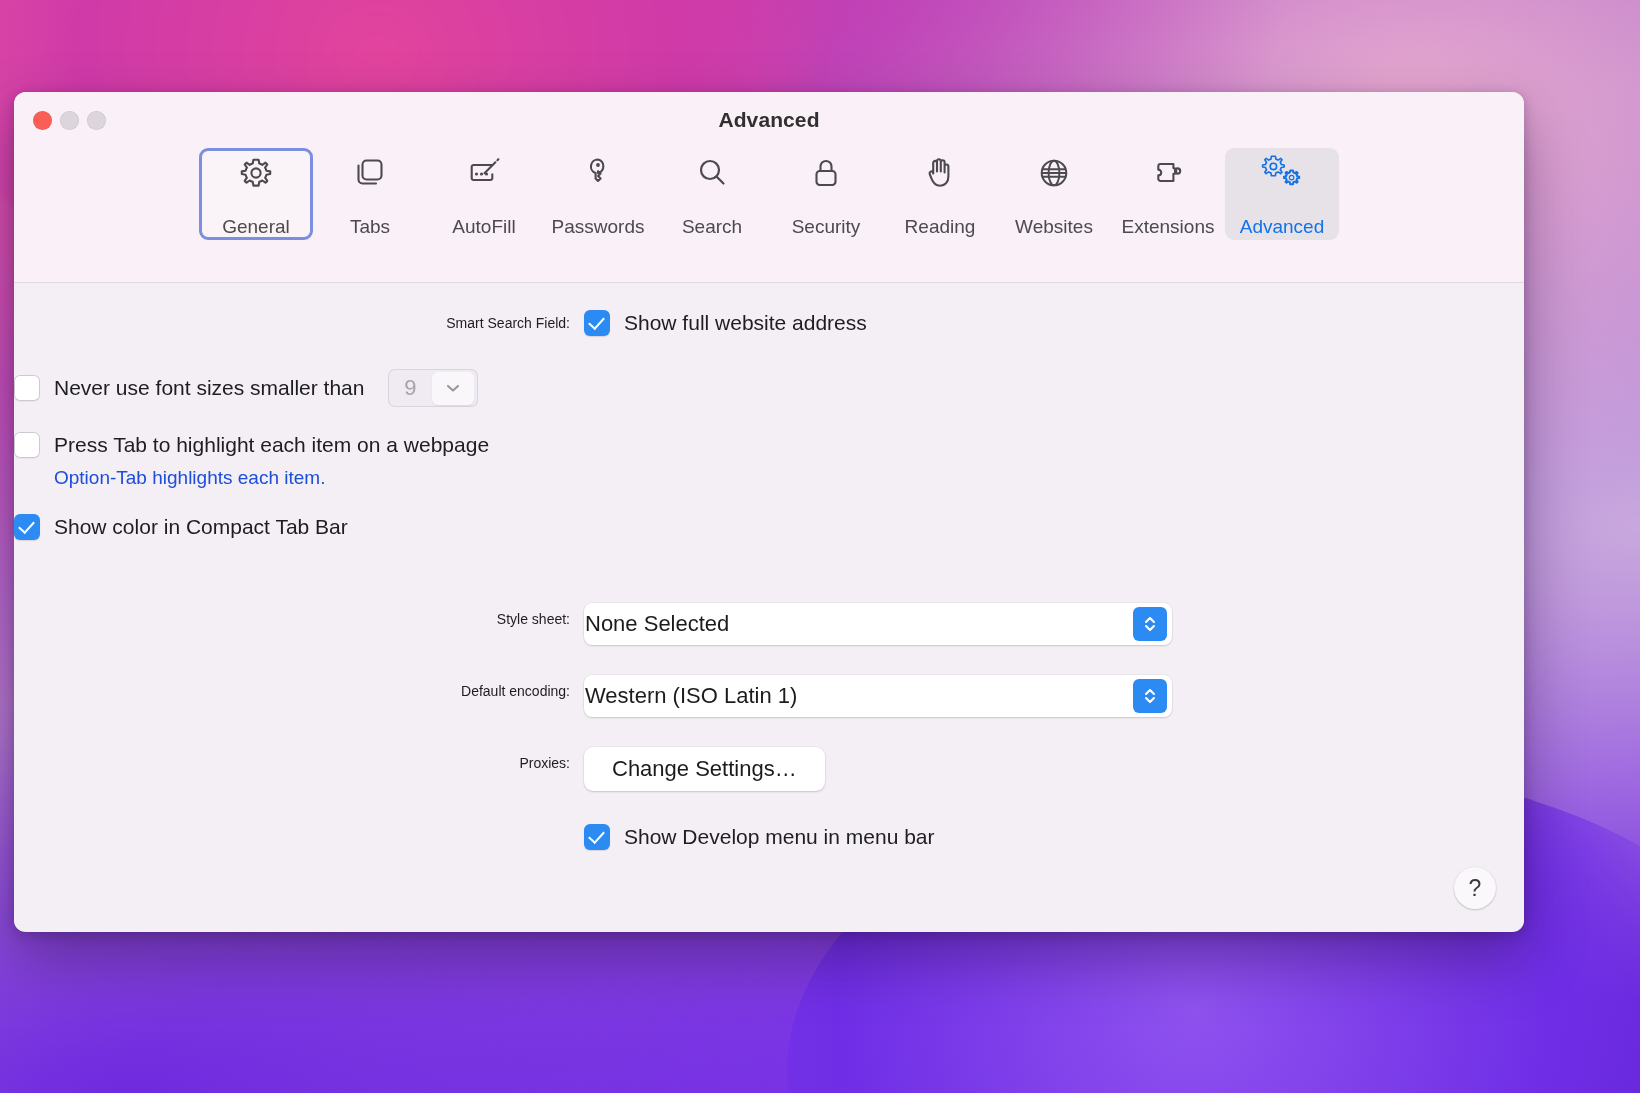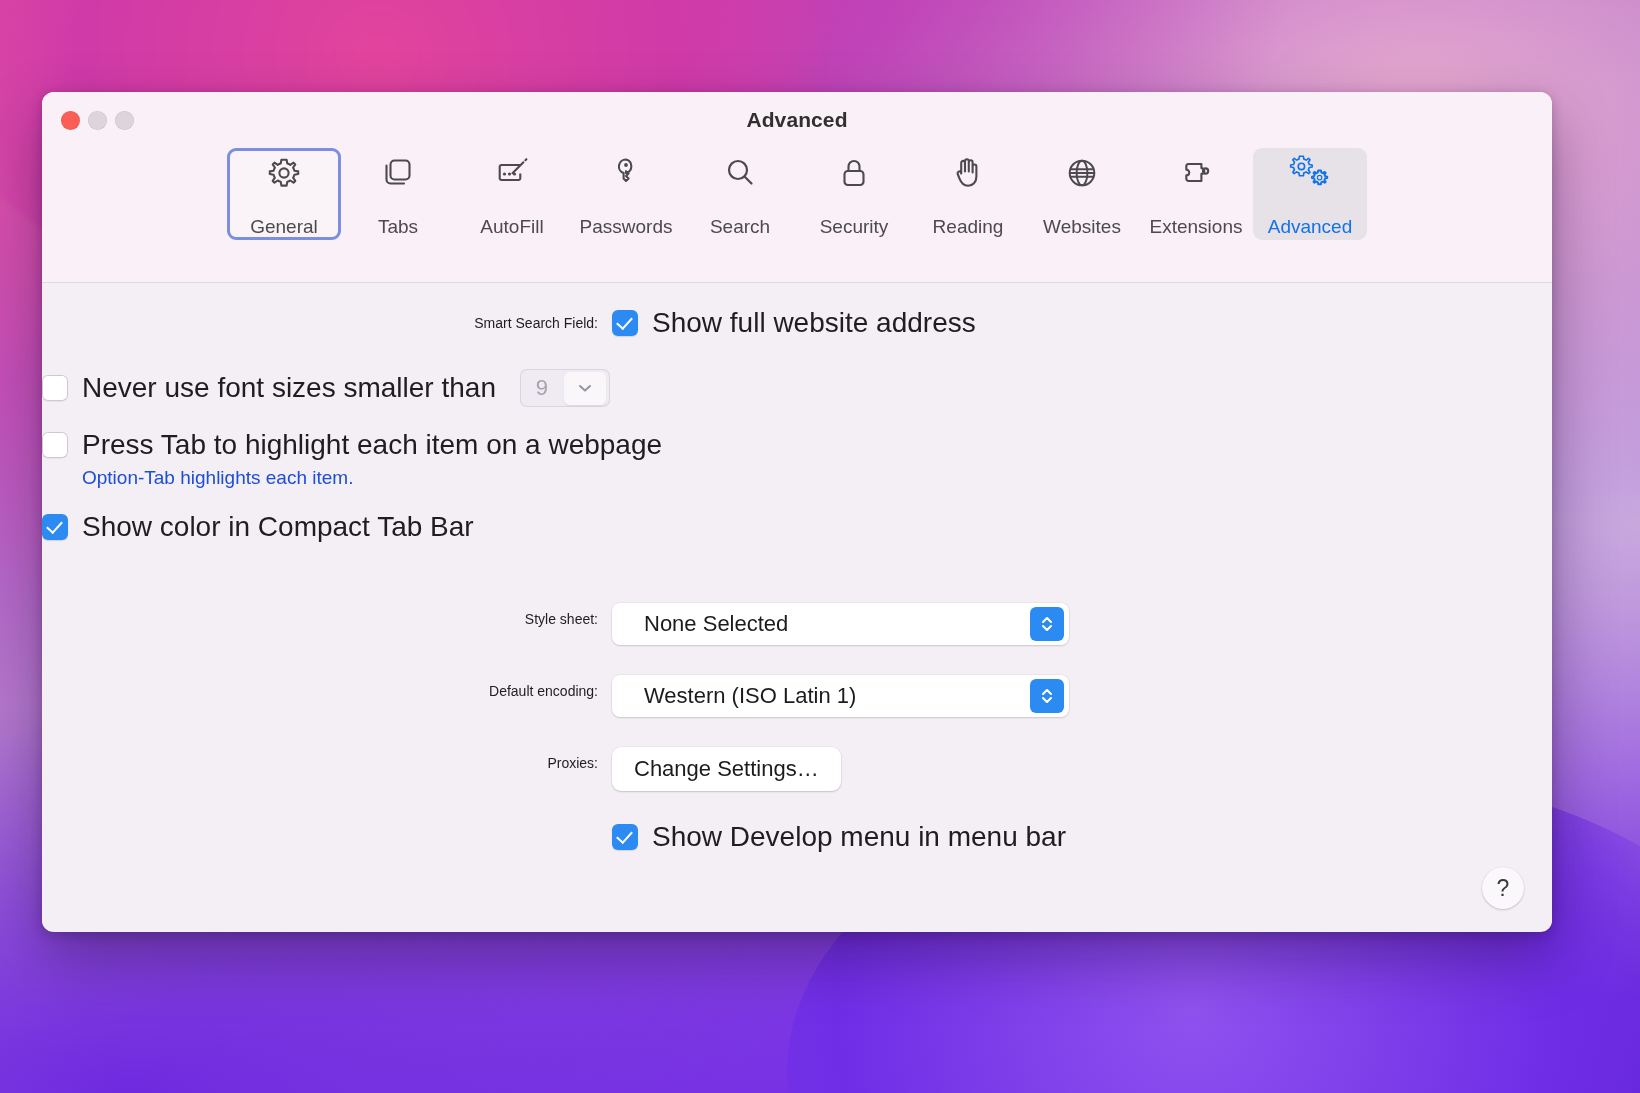--- a/index.html
+++ b/index.html
@@ -40,21 +40,21 @@
     position: absolute;
     right: -10%; bottom: -26%;
     width: 62%; height: 56%;
     border-radius: 50%;
     background: radial-gradient(circle at 40% 40%, #8f52ef 0%, #6f2ee6 50%, rgba(90,30,210,0) 74%);
   }
 
   
   #prefs-window {
     position: absolute;
-    left: 42px;
+    left: 14px;
     top: 92px;
     width: 1510px;
     height: 840px;
     border-radius: 12px;
     background: #f4eef5;
     box-shadow: 0 26px 60px rgba(40,10,60,.40),
                 0 3px 12px rgba(40,10,60,.26);
     overflow: hidden;
     z-index: 3;
   }
@@ -189,21 +189,21 @@
   .cb.on::after {
     content: "";
     position: absolute;
     left: 8px; top: 4px;
     width: 7px; height: 13px;
     border: solid #fff;
     border-width: 0 2.6px 2.6px 0;
     transform: rotate(42deg);
   }
   .cb-text {
-    font-size: 28px;
+    font-size: 21px;
     color: #1e1d1f;
     white-space: nowrap;
   }
   .hint {
     font-size: 19px;
     color: #1d4ed8;
     margin: 6px 0 0 40px;
   }
 
   
@@ -231,28 +231,28 @@
     box-shadow: 0 1px 1.5px rgba(0,0,0,.08);
     display: flex;
     align-items: center;
     justify-content: center;
   }
   .fontsize-arrow svg { display:block; }
 
   
   .popup {
     position: relative;
-    width: 457px;
+    width: 588px;
     height: 42px;
     background: #ffffff;
     border-radius: 8px;
     box-shadow: 0 1px 2px rgba(0,0,0,.14), 0 0 0 .5px rgba(0,0,0,.07);
     display: flex;
     align-items: center;
-    padding-left: 32px;
+    padding-left: 1px;
   }
   .popup-text {
     font-size: 22px;
     color: #1c1b1e;
     white-space: nowrap;
   }
   .popup-arrows {
     position: absolute;
     right: 5px; top: 4px;
     width: 34px; height: 34px;
@@ -260,21 +260,21 @@
     background: #2b8bf2;
     display: flex;
     align-items: center;
     justify-content: center;
   }
   .popup-arrows svg { display:block; }
 
   
   .push-btn {
     height: 44px;
-    padding: 0 22px;
+    padding: 0 28px;
     background: #ffffff;
     border-radius: 9px;
     box-shadow: 0 1px 2px rgba(0,0,0,.16), 0 0 0 .5px rgba(0,0,0,.06);
     display: inline-flex;
     align-items: center;
     font-size: 22px;
     color: #1c1b1e;
     white-space: nowrap;
   }
 

